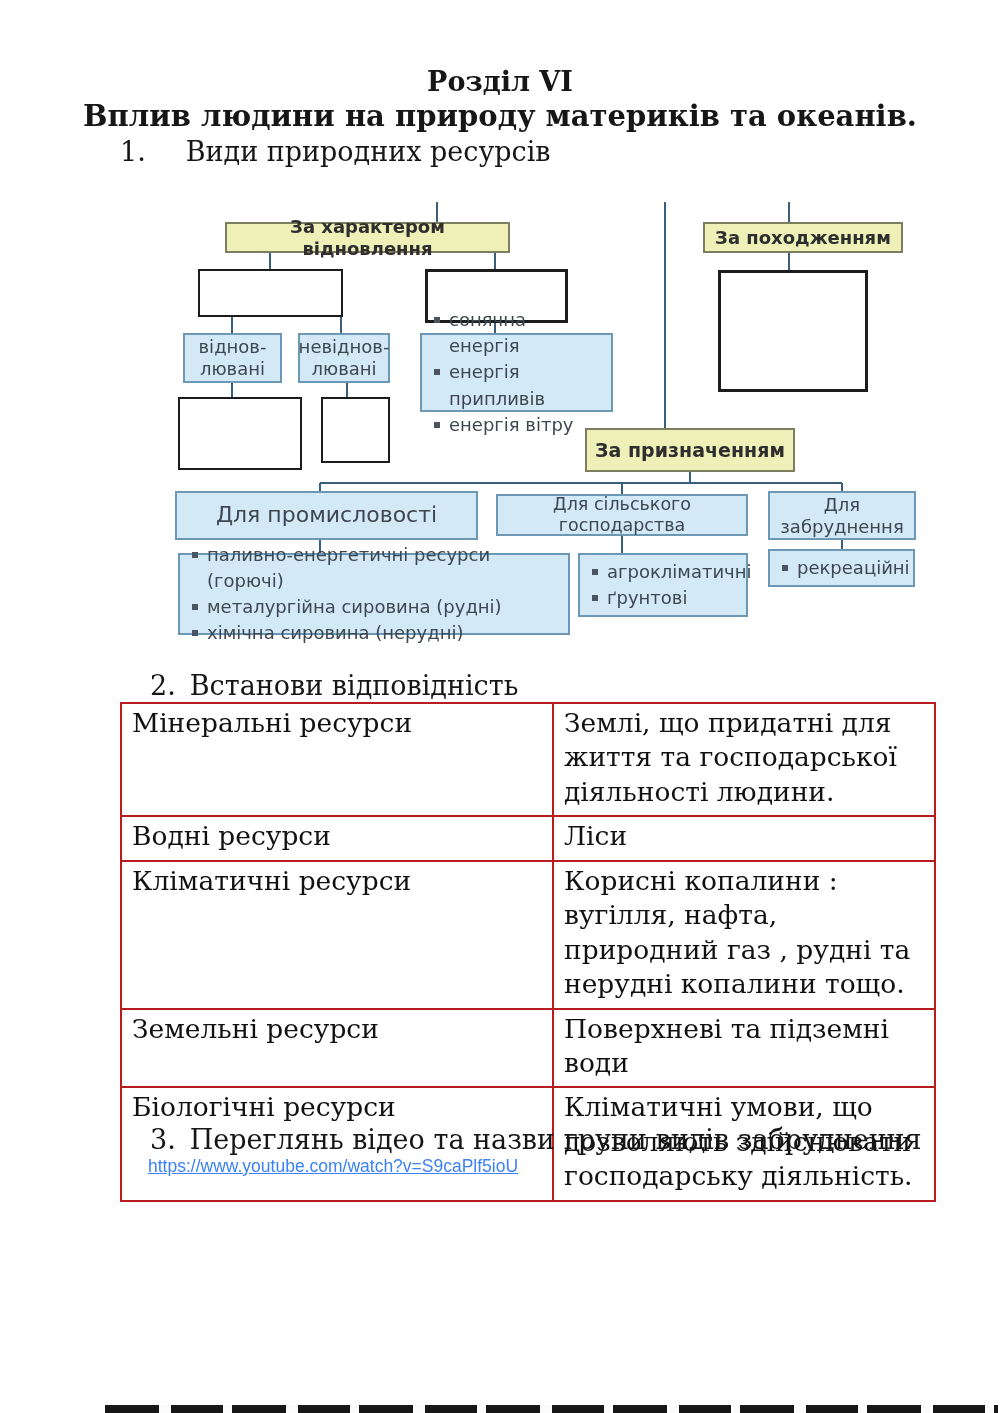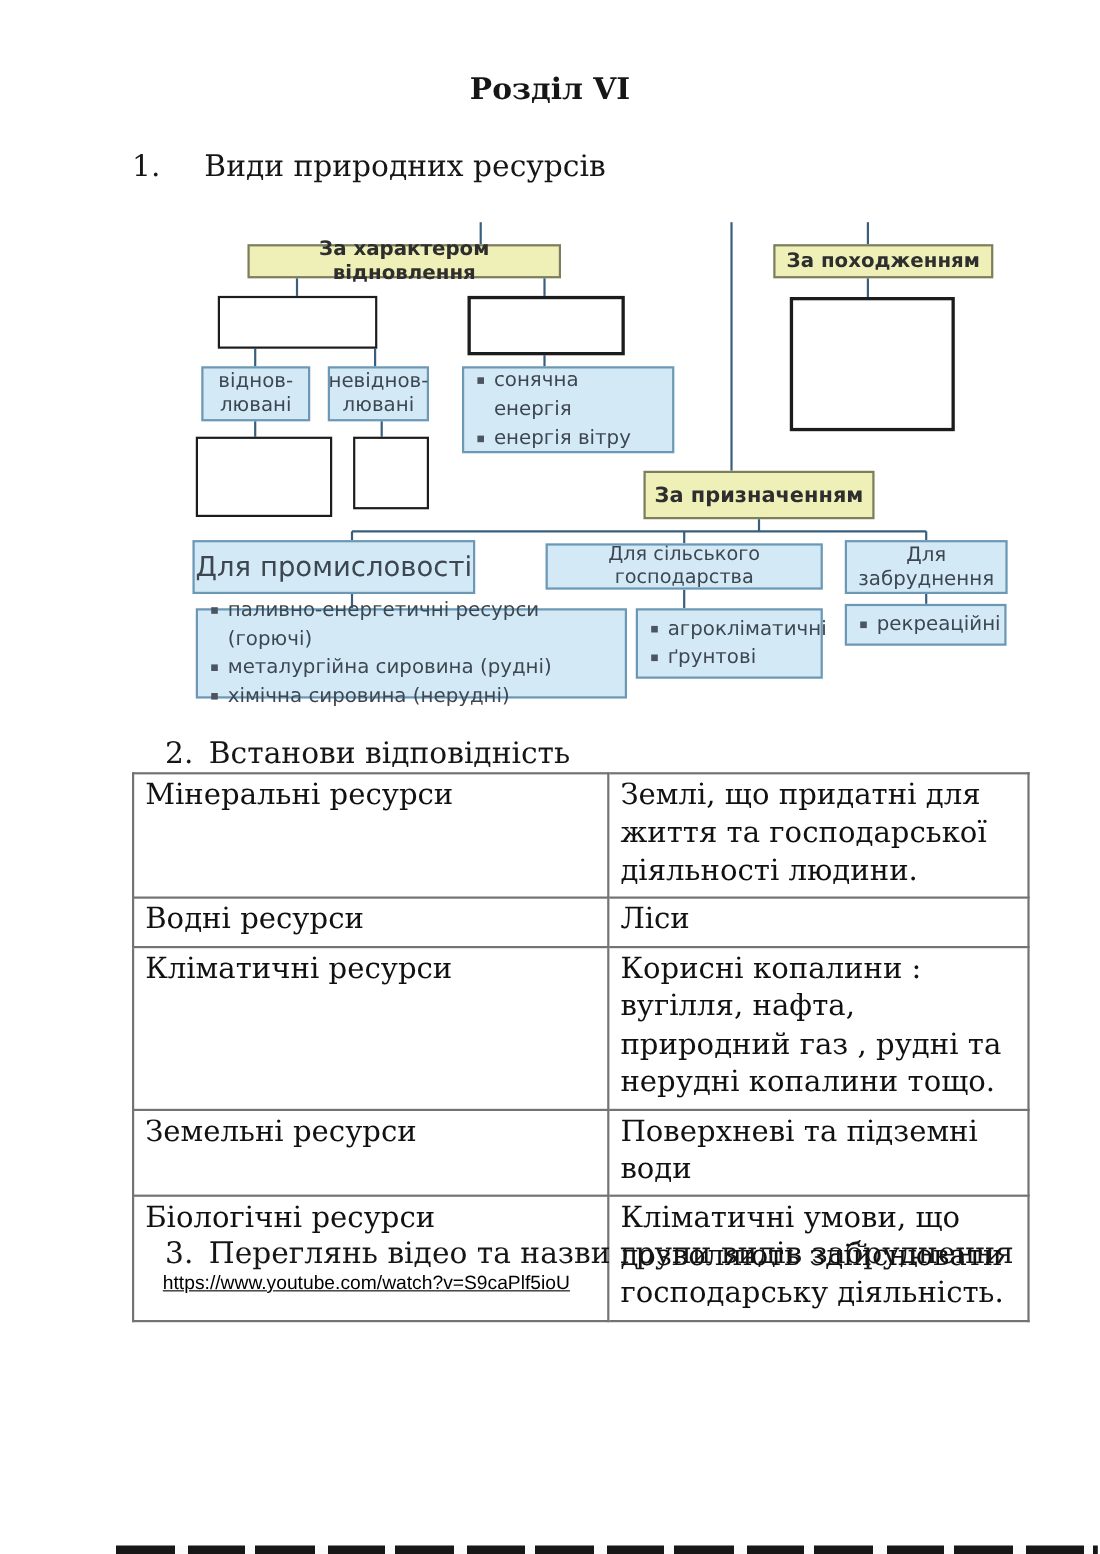--- a/index.html
+++ b/index.html
@@ -23,37 +23,38 @@
   .box-blue{background:#d3eaf6;border:2px solid #6d98b5;color:#3d4751;font-size:18px;}
   .box-white{background:#ffffff;border:3px solid #1c1c1c;}
   .box-white.thin{border-width:2px;}
   .bullet-col{flex-direction:column;align-items:flex-start;justify-content:center;padding:6px 10px 6px 12px;text-align:left;}
   .bullet-row{display:flex;align-items:flex-start;line-height:1.45;}
   .sq{flex:0 0 auto;width:6px;height:6px;background:#4a5560;margin:10px 9px 0 0;}
 
   
   table.match{position:absolute;left:120px;top:702px;width:816px;border-collapse:collapse;
               font-size:26.5px;line-height:1.3;color:#111;table-layout:fixed;}
-  table.match td{border:2px solid #737373;vertical-align:top;padding:2px 10px 6px 10px;}
+  table.match td{border:2px solid #b91c1c;vertical-align:top;padding:2px 10px 6px 10px;}
   td.lcol{width:410px;}
 
   
   .video-link{font-family:"Liberation Sans","DejaVu Sans",sans-serif;font-size:17.5px;
-              color:#000000;}
+              color:#3b82f6;}
 
   
   .cutoff-band{bottom:0;left:105px;width:893px;height:8px;
     background:repeating-linear-gradient(90deg,#171717 0px,#171717 54px,#fbfbfb 54px,#fbfbfb 66px,#171717 66px,#171717 118px,#fbfbfb 118px,#fbfbfb 127px);}
 </style>
 </head>
 <body>
 
 <div class="page">
 
   <div class="abs doc-title">Розділ VI</div>
+  <div class="abs doc-subtitle">Вплив людини на природу материків та океанів.</div>
 
   <div class="abs item-line" style="left:120px;top:136px;">
     <span>1.</span><span class="item1-gap"></span><span>Види природних ресурсів</span>
   </div>
 
   <svg class="connectors" width="1000" height="700" viewBox="0 0 1000 700">
     <g stroke="#3a5f7d" stroke-width="2" fill="none">
       <line x1="437" y1="202" x2="437" y2="223"></line>
       <line x1="789" y1="202" x2="789" y2="223"></line>
       <line x1="665" y1="202" x2="665" y2="428"></line>
@@ -91,31 +92,35 @@
 
   <div class="abs dbox box-blue" style="left:298px;top:333px;width:92px;height:50px;padding:2px 4px;">невіднов-лювані</div>
 
   <div class="abs dbox box-blue bullet-col" style="left:420px;top:333px;width:193px;height:79px;">
     <div class="bullet-row">
         <span class="sq"></span>
         <span>сонячна енергія</span>
       </div>
     <div class="bullet-row">
         <span class="sq"></span>
+        <span>енергія припливів</span>
+      </div>
+    <div class="bullet-row">
+        <span class="sq"></span>
         <span>енергія вітру</span>
       </div>
   </div>
 
   <div class="abs dbox box-white thin" style="left:178px;top:397px;width:124px;height:73px;"></div>
 
   <div class="abs dbox box-white thin" style="left:321px;top:397px;width:69px;height:66px;"></div>
 
   <div class="abs dbox box-green" style="left:585px;top:428px;width:210px;height:44px;font-size:19px;">За призначенням</div>
 
-  <div class="abs dbox box-blue" style="left:175px;top:491px;width:257px;height:49px;font-size:25px;">Для промисловості</div>
+  <div class="abs dbox box-blue" style="left:175px;top:491px;width:303px;height:49px;font-size:22px;">Для промисловості</div>
 
   <div class="abs dbox box-blue" style="left:496px;top:494px;width:252px;height:42px;font-size:17.5px;">Для сільського господарства</div>
 
   <div class="abs dbox box-blue" style="left:768px;top:491px;width:148px;height:49px;">Для забруднення</div>
 
   <div class="abs dbox box-blue bullet-col" style="left:178px;top:553px;width:392px;height:82px;">
     <div class="bullet-row">
         <span class="sq"></span>
         <span>паливно-енергетичні ресурси (горючі)</span>
       </div>

